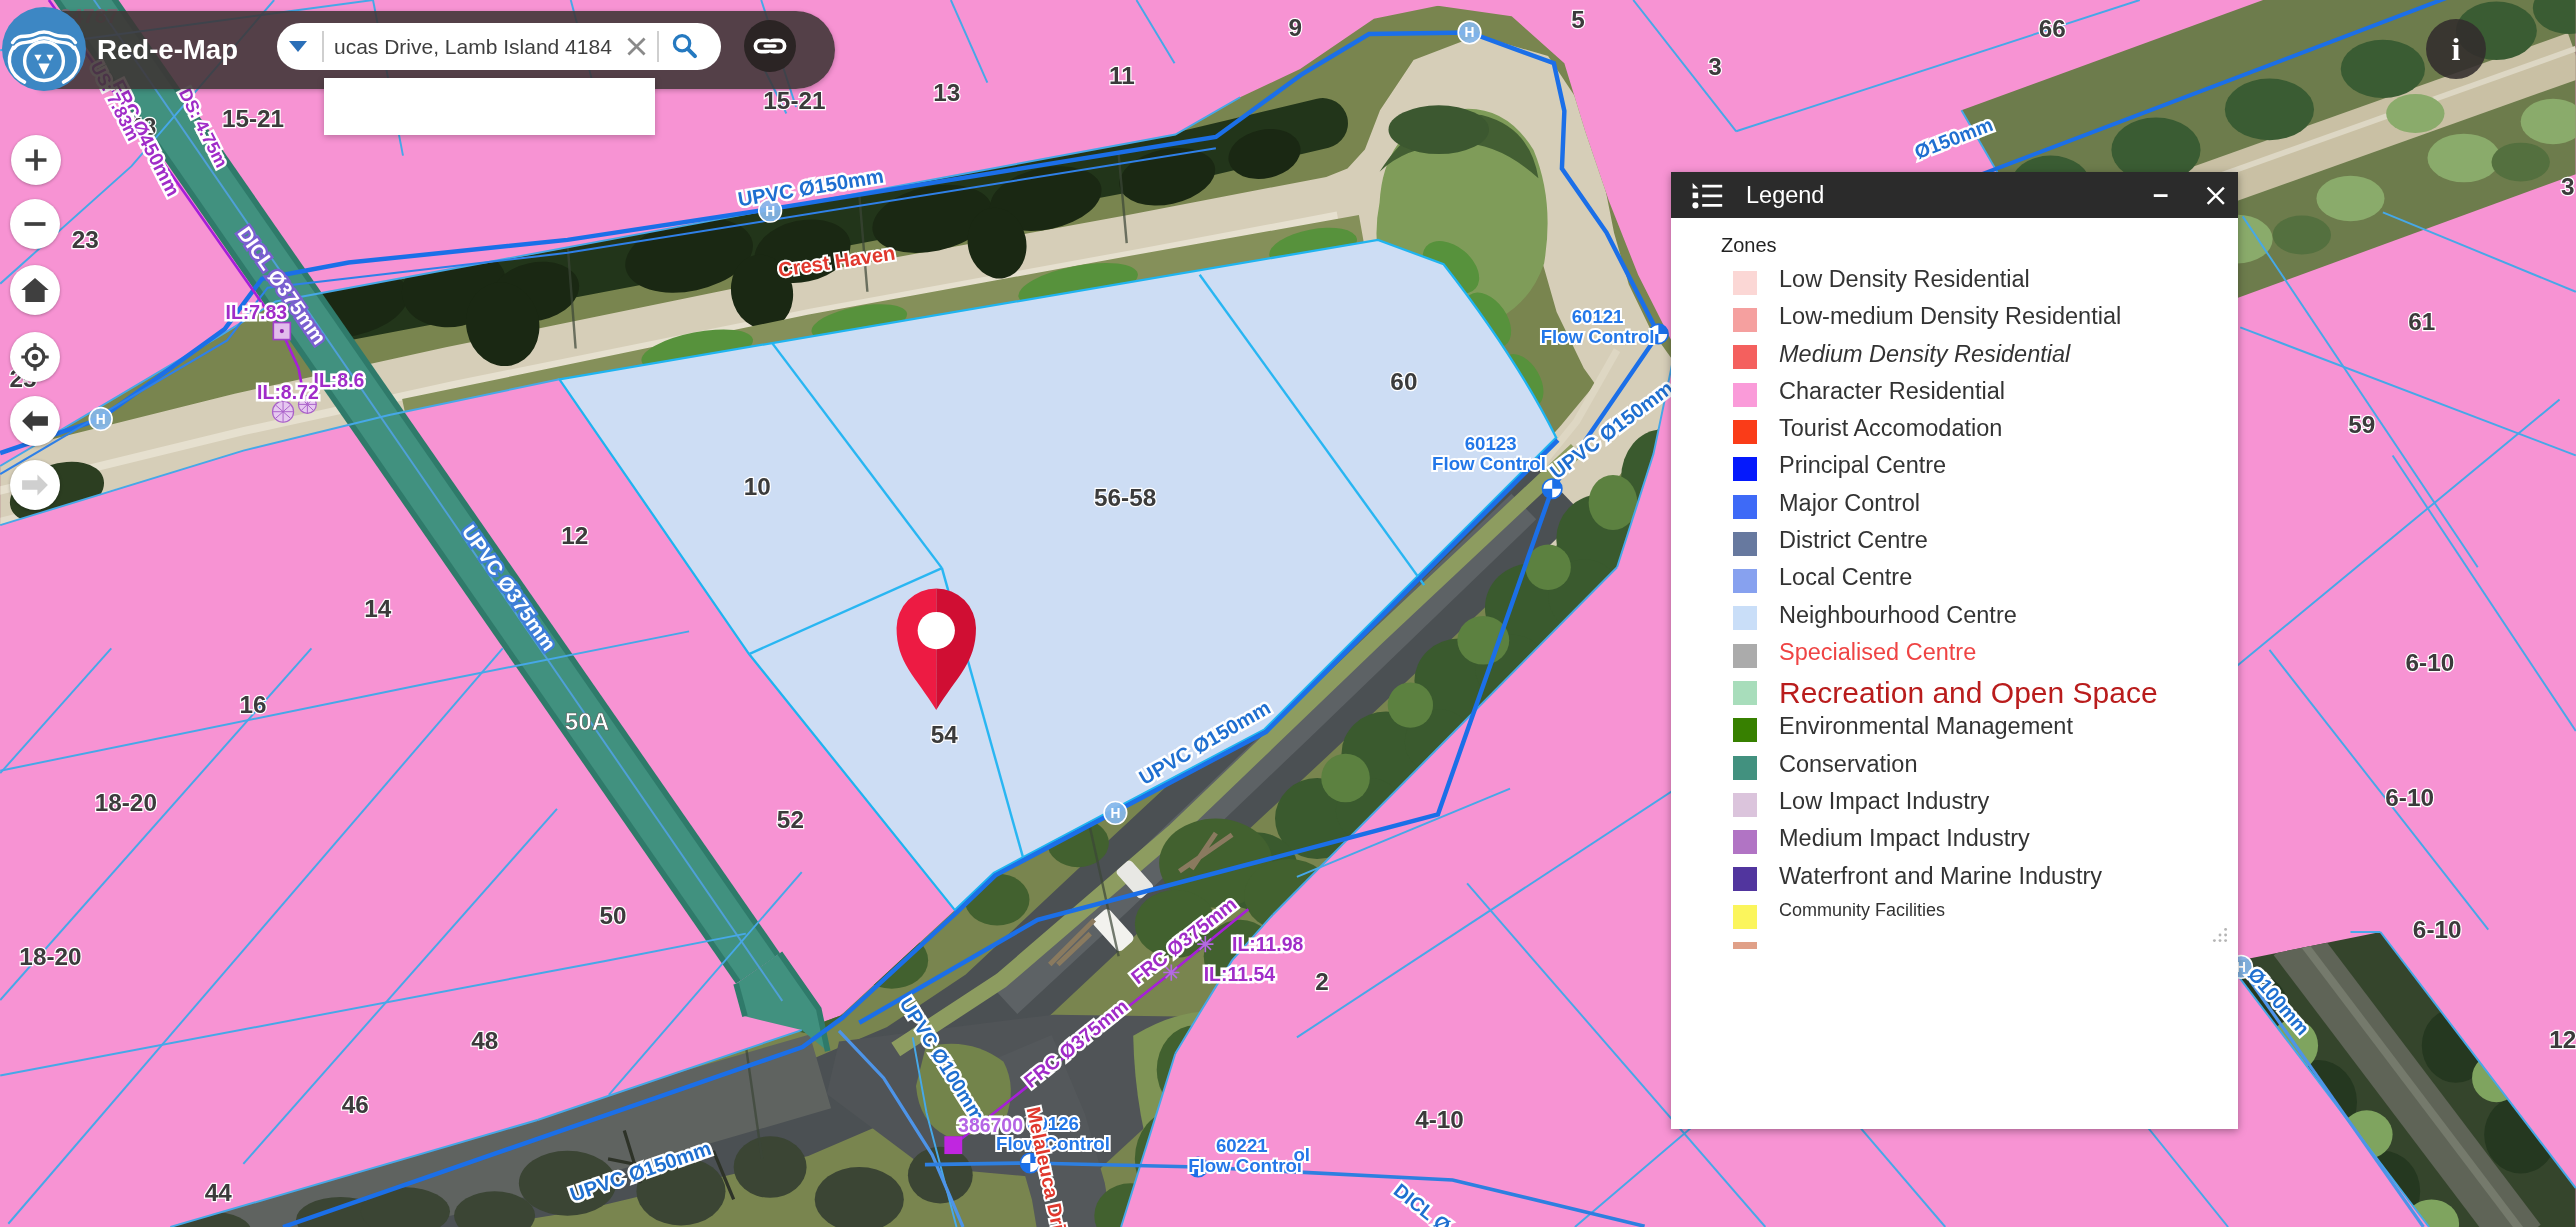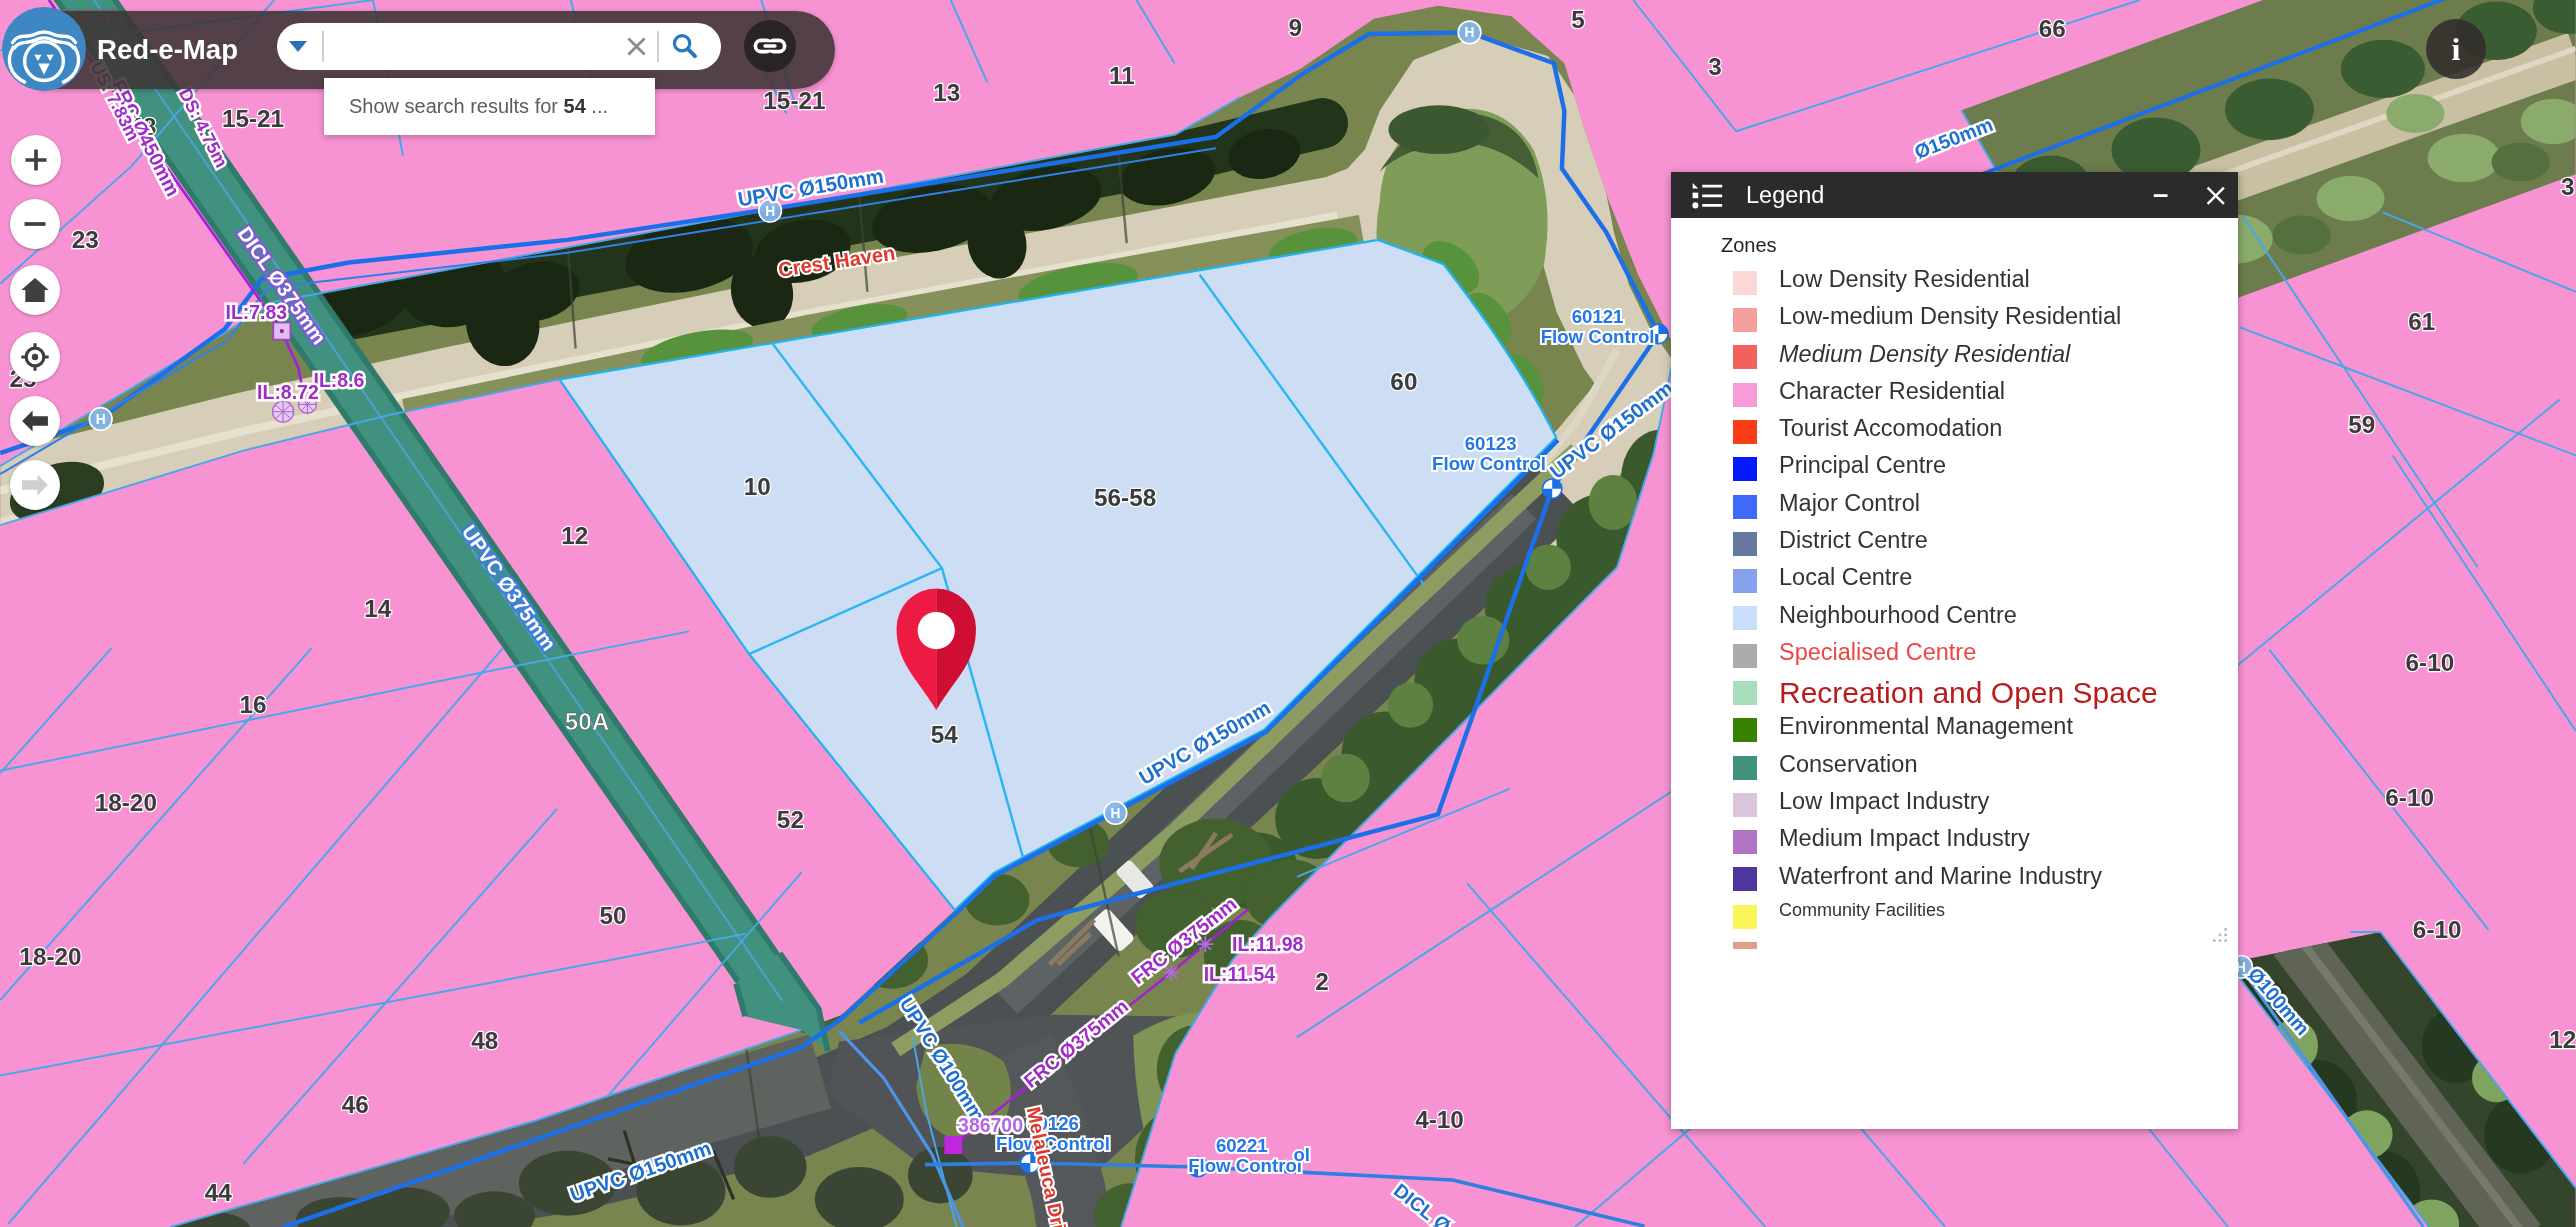--- a/index.html
+++ b/index.html
@@ -468,20 +468,21 @@
 </g>
 </svg>
 </div>
 
 <div class="abs" style="left:277px;top:23px;width:444px;height:47px;background:#fff;border-radius:23.5px;"></div>
 
 <div class="abs" style="left:289px;top:41px;width:0;height:0;border-left:9px solid transparent;border-right:9px solid transparent;border-top:11.3px solid #2a6fb8;"></div>
 
 <div class="abs" style="left:322px;top:31px;width:1.6px;height:31px;background:#cfcfcf;"></div>
 
+<div class="abs" style="left:334px;top:23px;height:47px;line-height:47px;font-size:21px;color:#3f3f3f;">ucas Drive, Lamb Island 4184</div>
 
 <svg class="abs" style="left:626px;top:36px;" width="21" height="21" viewBox="0 0 26 26">
       <path d="M3,3 L23,23 M23,3 L3,23" stroke="#8a8a8a" stroke-width="3.4"></path>
     </svg>
 
 <div class="abs" style="left:657px;top:31px;width:1.6px;height:31px;background:#cfcfcf;"></div>
 
 <svg class="abs" style="left:670px;top:32px;" width="29" height="29" viewBox="0 0 36 36">
       <circle cx="15" cy="14" r="9.5" fill="none" stroke="#2579c0" stroke-width="4"></circle>
       <path d="M22,21 L31,30" stroke="#2579c0" stroke-width="5" stroke-linecap="round"></path>
@@ -492,21 +493,20 @@
         <g fill="none" stroke="#ffffff" stroke-width="4.5" stroke-linecap="round">
 <rect x="14" y="25" width="20" height="14" rx="7"></rect>
 <rect x="30" y="25" width="20" height="14" rx="7"></rect>
 </g>
         <rect x="28" y="27.5" width="8" height="9" fill="#2b2424"></rect>
         <path d="M26,32 L38,32" stroke="#ffffff" stroke-width="4.5" stroke-linecap="round"></path>
       </svg>
 </div>
 
 <div class="abs" style="left:324px;top:78px;width:331px;height:57px;background:#fff;box-shadow:0 2.4px 6.5px rgba(0,0,0,0.25);"></div>
-<div class="abs" style="left:349px;top:78px;height:57px;line-height:57px;font-size:20px;color:#5c5c5c;">Show search results for&nbsp;<span style="font-weight:bold;color:#333;">54</span>&nbsp;...</div>
 
 <div class="abs" style="left:10.5px;top:135px;width:50px;height:50px;border-radius:25px;background:#fff;box-shadow:0 0.8px 3.2px rgba(0,0,0,0.3);">
 <svg width="50" height="50" viewBox="0 0 62 62">
         <path d="M18,31 L44,31 M31,18 L31,44" stroke="#3f3f3f" stroke-width="4.6"></path>
       </svg></div>
 
 <div class="abs" style="left:9.7px;top:199px;width:50px;height:50px;border-radius:25px;background:#fff;box-shadow:0 0.8px 3.2px rgba(0,0,0,0.3);">
 <svg width="50" height="50" viewBox="0 0 62 62">
         <path d="M18,31 L44,31" stroke="#3f3f3f" stroke-width="4.6"></path>
       </svg></div>

